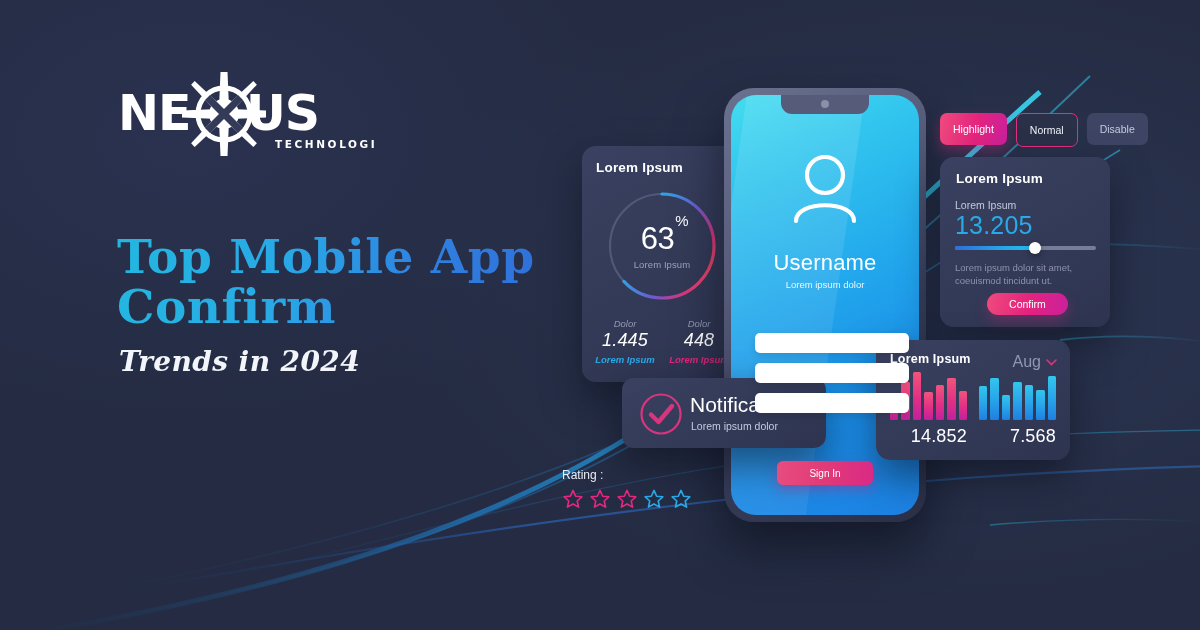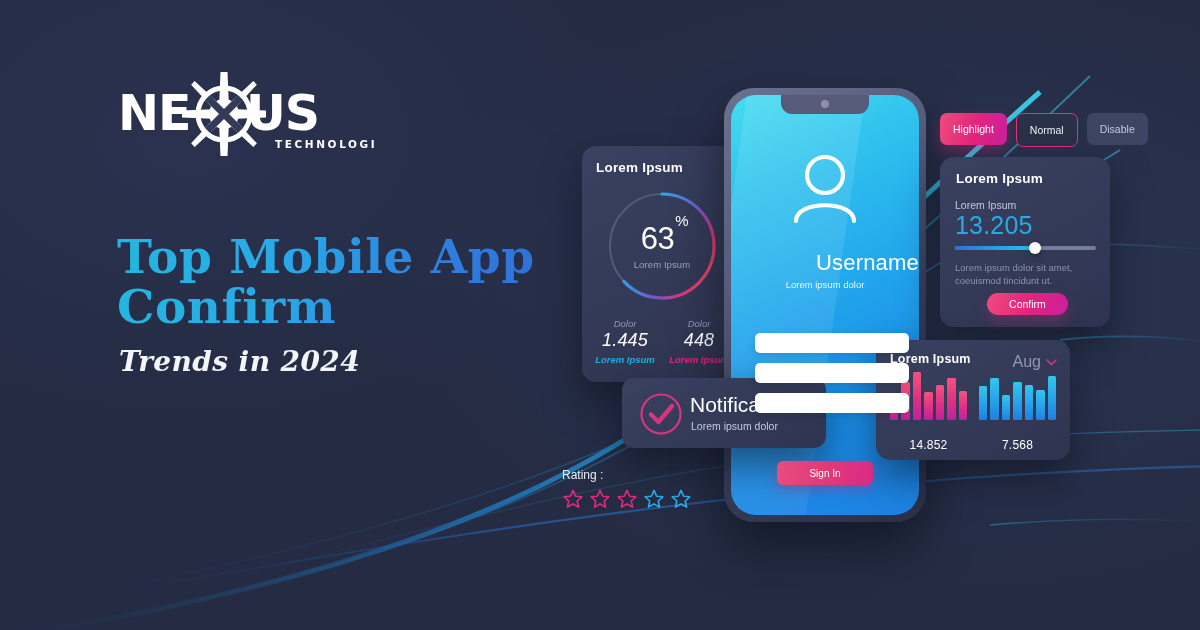--- a/index.html
+++ b/index.html
@@ -119,21 +119,21 @@
     background: #555b78;
     border-bottom-left-radius: 11px; border-bottom-right-radius: 11px;
     z-index: 3;
   }
   .notch-dot {
     position: absolute; left: 50%; top: 5px; transform: translateX(-50%);
     width: 8px; height: 8px; border-radius: 50%; background: #8b90a8;
   }
   .avatar-icon { position: absolute; left: 50%; top: 58px; transform: translateX(-50%); z-index: 2; }
   .phone-username {
-    position: absolute; left: 0; right: 0; top: 155px; text-align: right;
+    position: absolute; left: 0; right: 0; top: 155px; text-align: center;
     color: #fff; font-size: 22px; font-weight: 400; z-index: 2; letter-spacing: .2px;
   }
   .phone-subtitle {
     position: absolute; left: 0; right: 0; top: 184px; text-align: center;
     color: #eaf6ff; font-size: 9.5px; z-index: 2;
   }
   .phone-field {
     position: absolute; left: 24px; width: 154px; height: 20px;
     background: #fff; border-radius: 5px; z-index: 2;
     box-shadow: 0 3px 8px rgba(0,0,0,.12);
@@ -206,21 +206,21 @@
     position: absolute; right: 13px; top: 13px; display: flex; align-items: center; gap: 5px;
     color: #9096b2; font-size: 16px;
   }
   .chev { display: block; }
   .bars-groups { position: absolute; left: 14px; top: 32px; width: 166px; display: flex; gap: 12px; }
   .bar-group { flex: 1; }
   .bar-bars { display: flex; align-items: flex-end; gap: 3px; height: 48px; }
   .bar { flex: 1; border-radius: 1.5px; }
   .bar-group.pink .bar { background: linear-gradient(180deg, #f2547c 0%, #e22f85 55%, #c0219f 100%); }
   .bar-group.blue .bar { background: linear-gradient(180deg, #32c6ee 0%, #27a2e9 55%, #1f7fe2 100%); }
-  .bar-total { text-align: center; color: #fff; font-size: 12px; margin-top: 18px; letter-spacing: .2px; }
+  .bar-total { text-align: right; color: #fff; font-size: 18px; margin-top: 6px; letter-spacing: .2px; }
 
   
   #notif-card { left: 622px; top: 378px; width: 204px; height: 70px; border-radius: 12px; }
   .notif-icon { position: absolute; left: 17px; top: 14px; }
   .notif-title { position: absolute; left: 68px; top: 15px; color: #fff; font-size: 21px; font-weight: 400; }
   .notif-sub { position: absolute; left: 69px; top: 42px; color: #c5cade; font-size: 10.5px; }
 
   
   #rating { position: absolute; left: 562px; top: 468px; width: 160px; }
   .rating-label { color: #e9edf6; font-size: 12px; }

